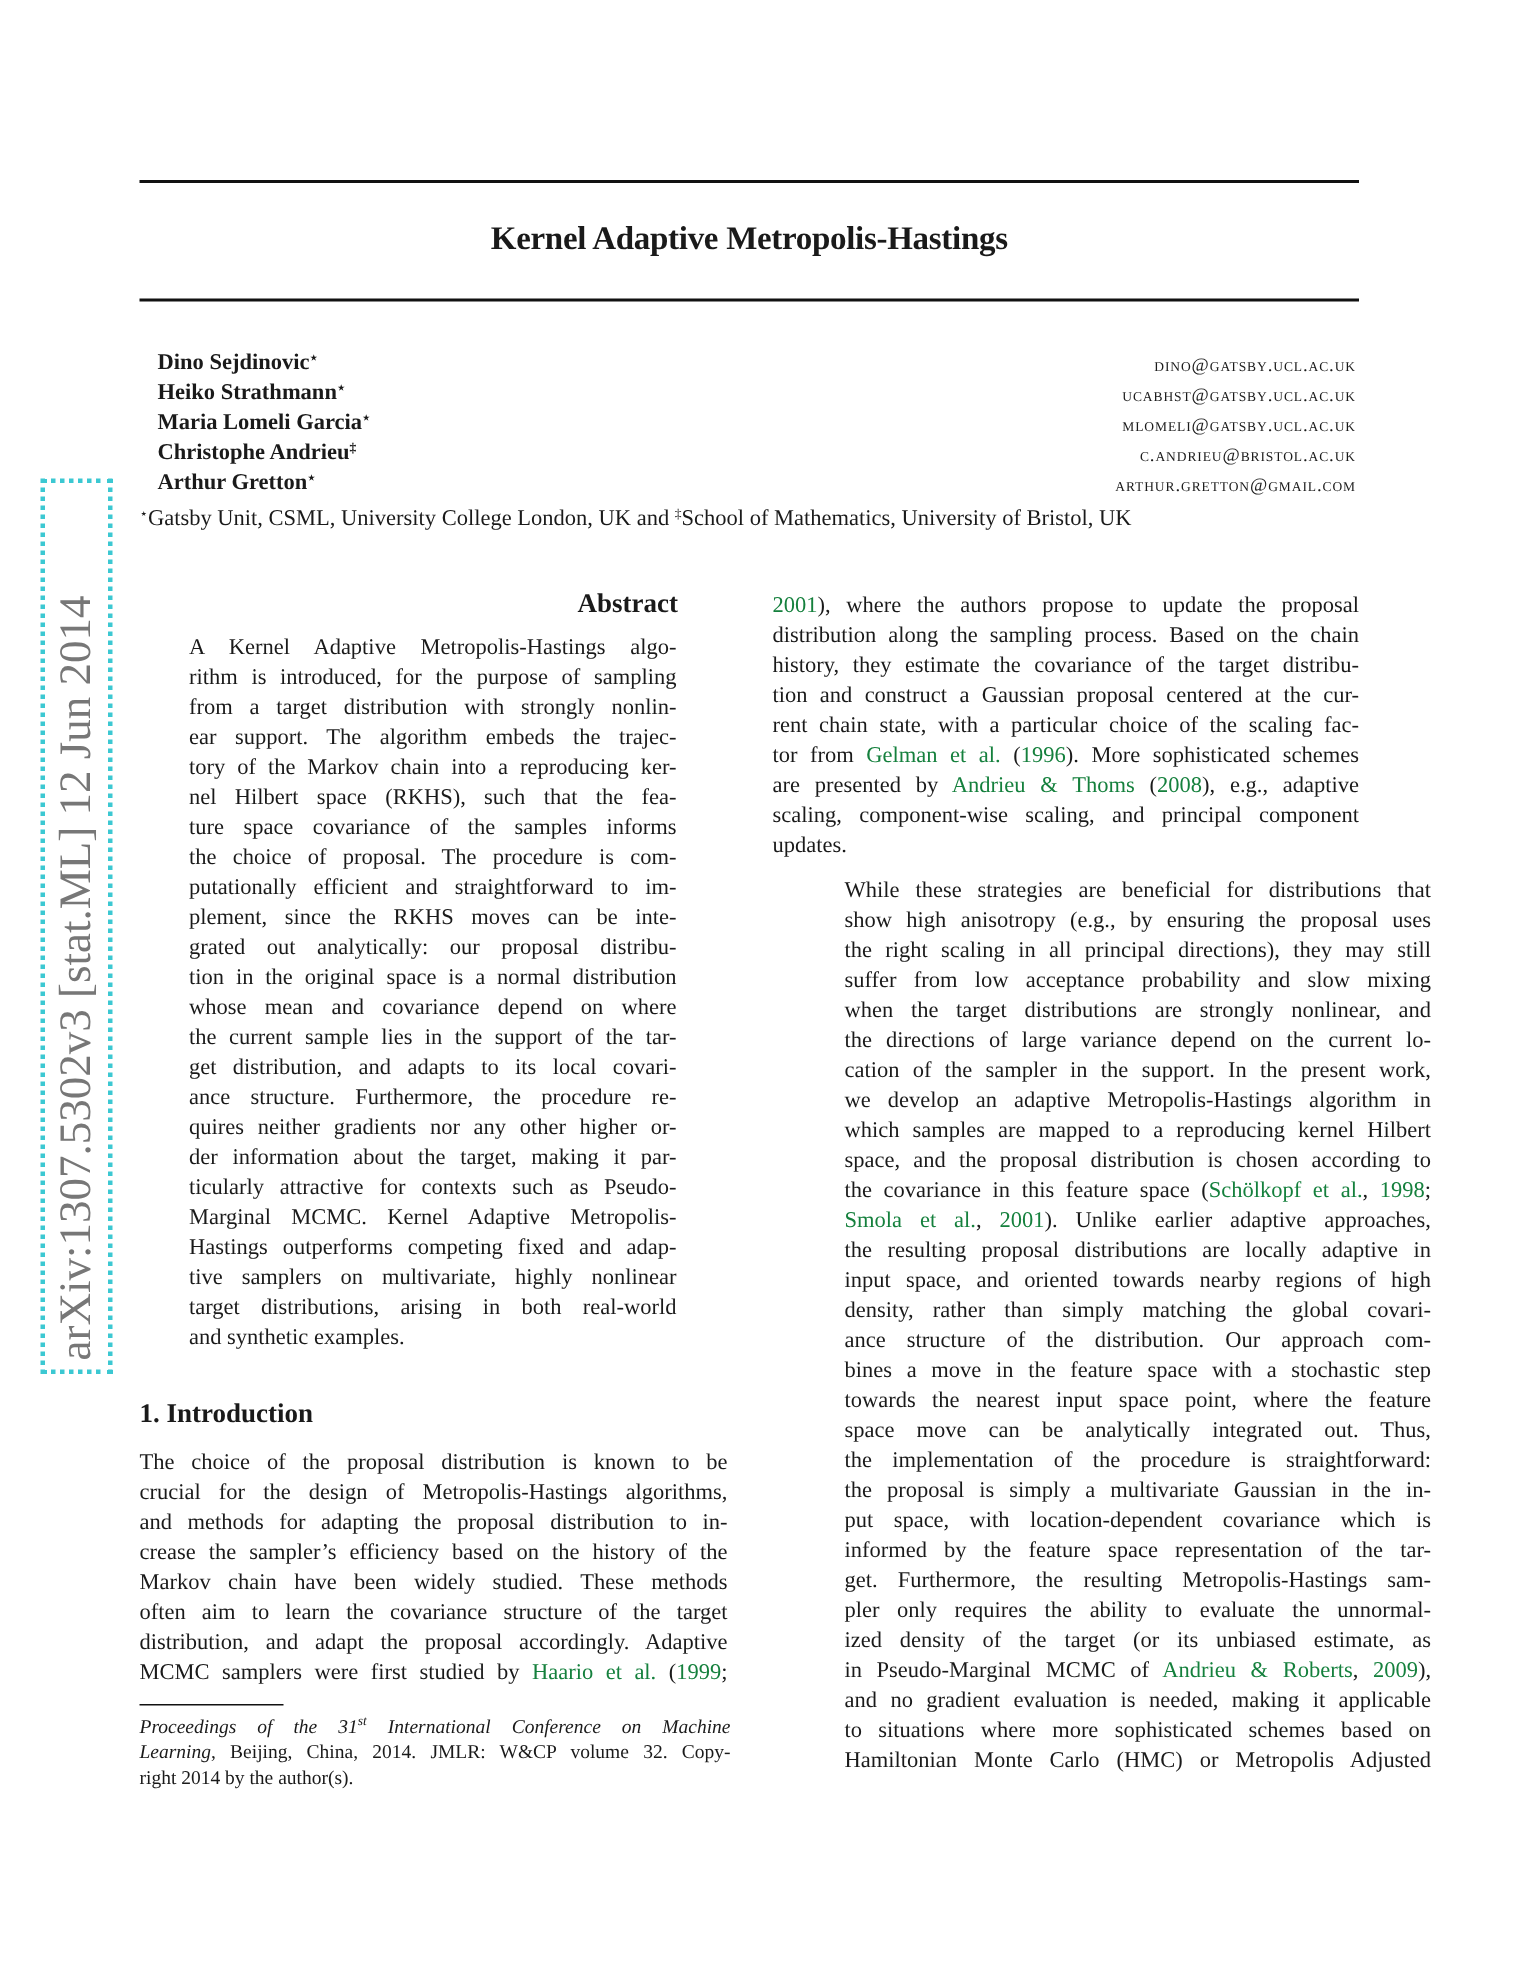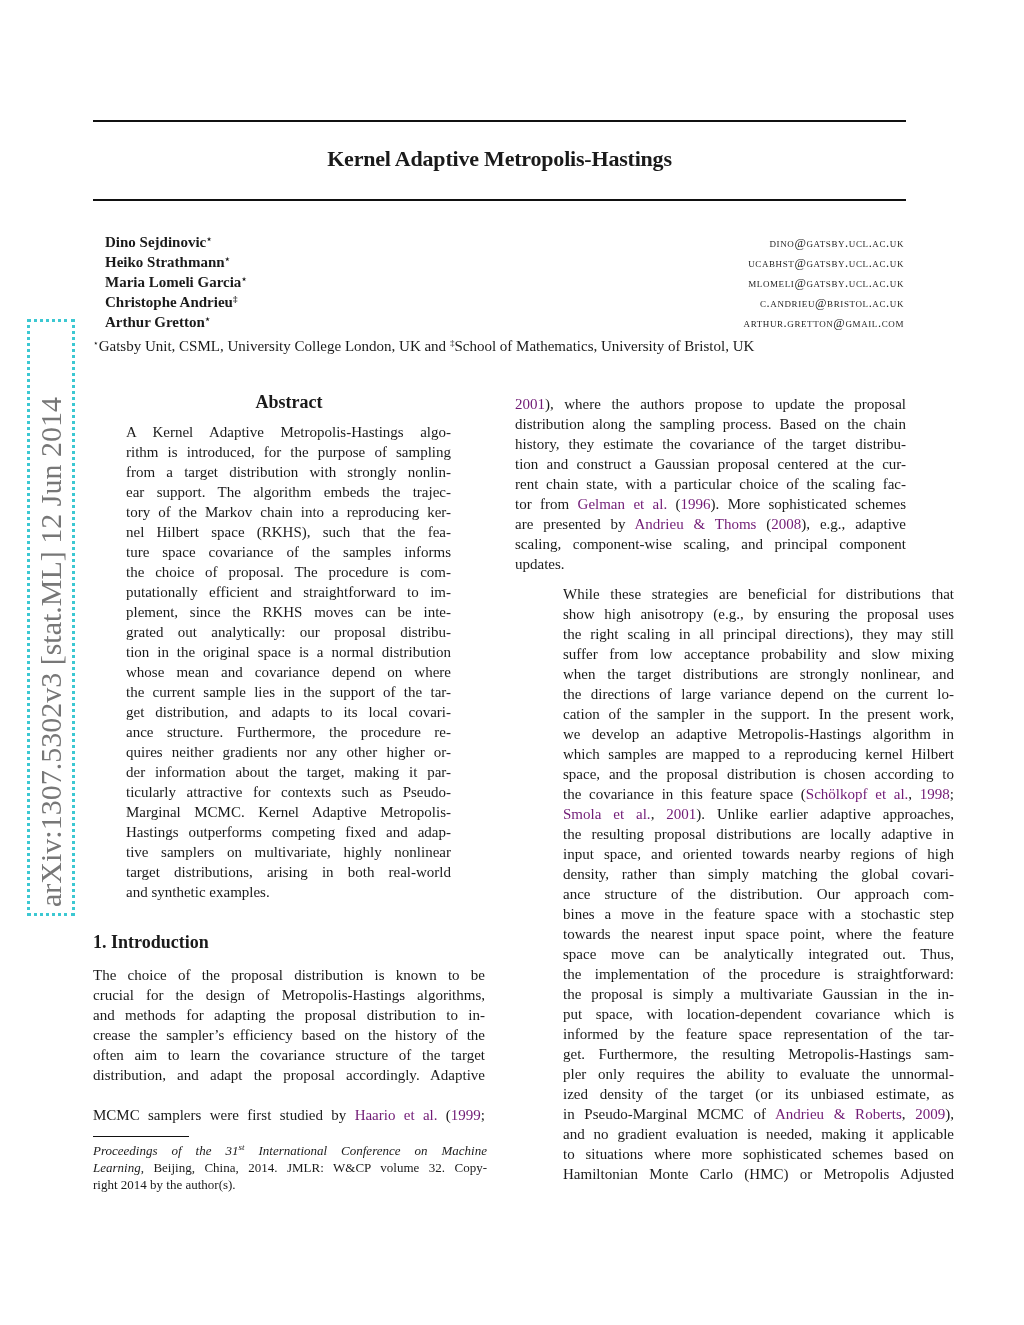--- a/index.html
+++ b/index.html
@@ -13,23 +13,23 @@
   .author-name { position: absolute; left: 0; font-weight: bold; }
   .author-email { position: absolute; right: 14px; font-size: 12.5px; letter-spacing: 0.6px; font-variant: small-caps; top: 2px; }
   .affil { position: absolute; left: 93px; top: 338px; font-size: 15px; white-space: nowrap; }
   sup { font-size: 9px; vertical-align: 5px; line-height: 0; }
   .arxiv { position: absolute; left: 27px; top: 916px; width: 600px; transform-origin: 0 0;
            transform: rotate(-90deg); font-size: 30px; color: #777; white-space: nowrap;
            border: 3px dotted #3cc8d2; padding: 0 6px; line-height: 42px; box-sizing: border-box; width: 597px; }
   .col { position: absolute; font-size: 15px; line-height: 20px; }
   .line { display: block; height: 20px; text-align: justify; text-align-last: justify; white-space: nowrap; overflow: visible; }
   .line.last { text-align-last: left; }
-  .heading-abs { position: absolute; left: 126px; width: 326px; top: 392px; text-align: center; font-size: 18px; font-weight: bold; }
+  .heading-abs { position: absolute; left: 126px; width: 326px; top: 392px; text-align: right; font-size: 18px; font-weight: bold; }
   .heading-intro { position: absolute; left: 93px; top: 932px; font-size: 18px; font-weight: bold; }
-  .link { color: #701a75; }
+  .link { color: #15803d; }
   .fn-rule { position: absolute; left: 93px; top: 1136px; width: 96px; height: 1px; background: #111; }
   .footnote { position: absolute; left: 93px; top: 1142px; width: 394px; font-size: 13px; line-height: 17px; }
   .footnote .line { height: 17px; }
   .ital { font-style: italic; }
 </style>
 </head>
 <body>
 
 <div class="arxiv">arXiv:1307.5302v3  [stat.ML]  12 Jun 2014</div>
 
@@ -91,20 +91,21 @@
     <span class="line">target distributions, arising in both real-world</span>
     <span class="line last">and synthetic examples.</span>
   </div>
 
 <div class="heading-intro">1. Introduction</div>
 <div class="col" id="intro-left" style="left:93px; top:965px; width:392px;">
     <span class="line">The choice of the proposal distribution is known to be</span>
     <span class="line">crucial for the design of Metropolis-Hastings algorithms,</span>
     <span class="line">and methods for adapting the proposal distribution to in-</span>
     <span class="line">crease the sampler’s efficiency based on the history of the</span>
+    <span class="line">Markov chain have been widely studied.  These methods</span>
     <span class="line">often aim to learn the covariance structure of the target</span>
     <span class="line">distribution, and adapt the proposal accordingly. Adaptive</span>
   </div>
 <div class="col" style="left:93px; top:1105px; width:392px;">
   <span class="line"><span>MCMC samplers were first studied by </span><span class="link">Haario et al.</span><span> (</span><span class="link">1999</span><span>;</span></span>
 </div>
 
 <div class="col" style="left:515px; top:394px; width:391px;">
   <span class="line"><span class="link">2001</span><span>), where the authors propose to update the proposal</span></span>
   <span class="line">distribution along the sampling process. Based on the chain</span>

